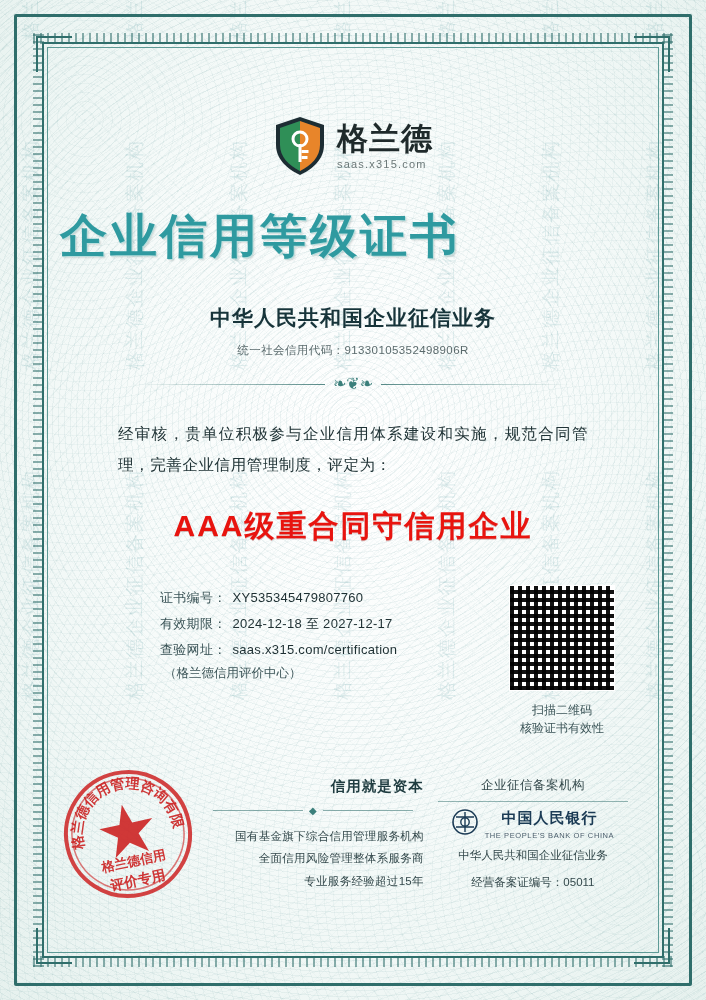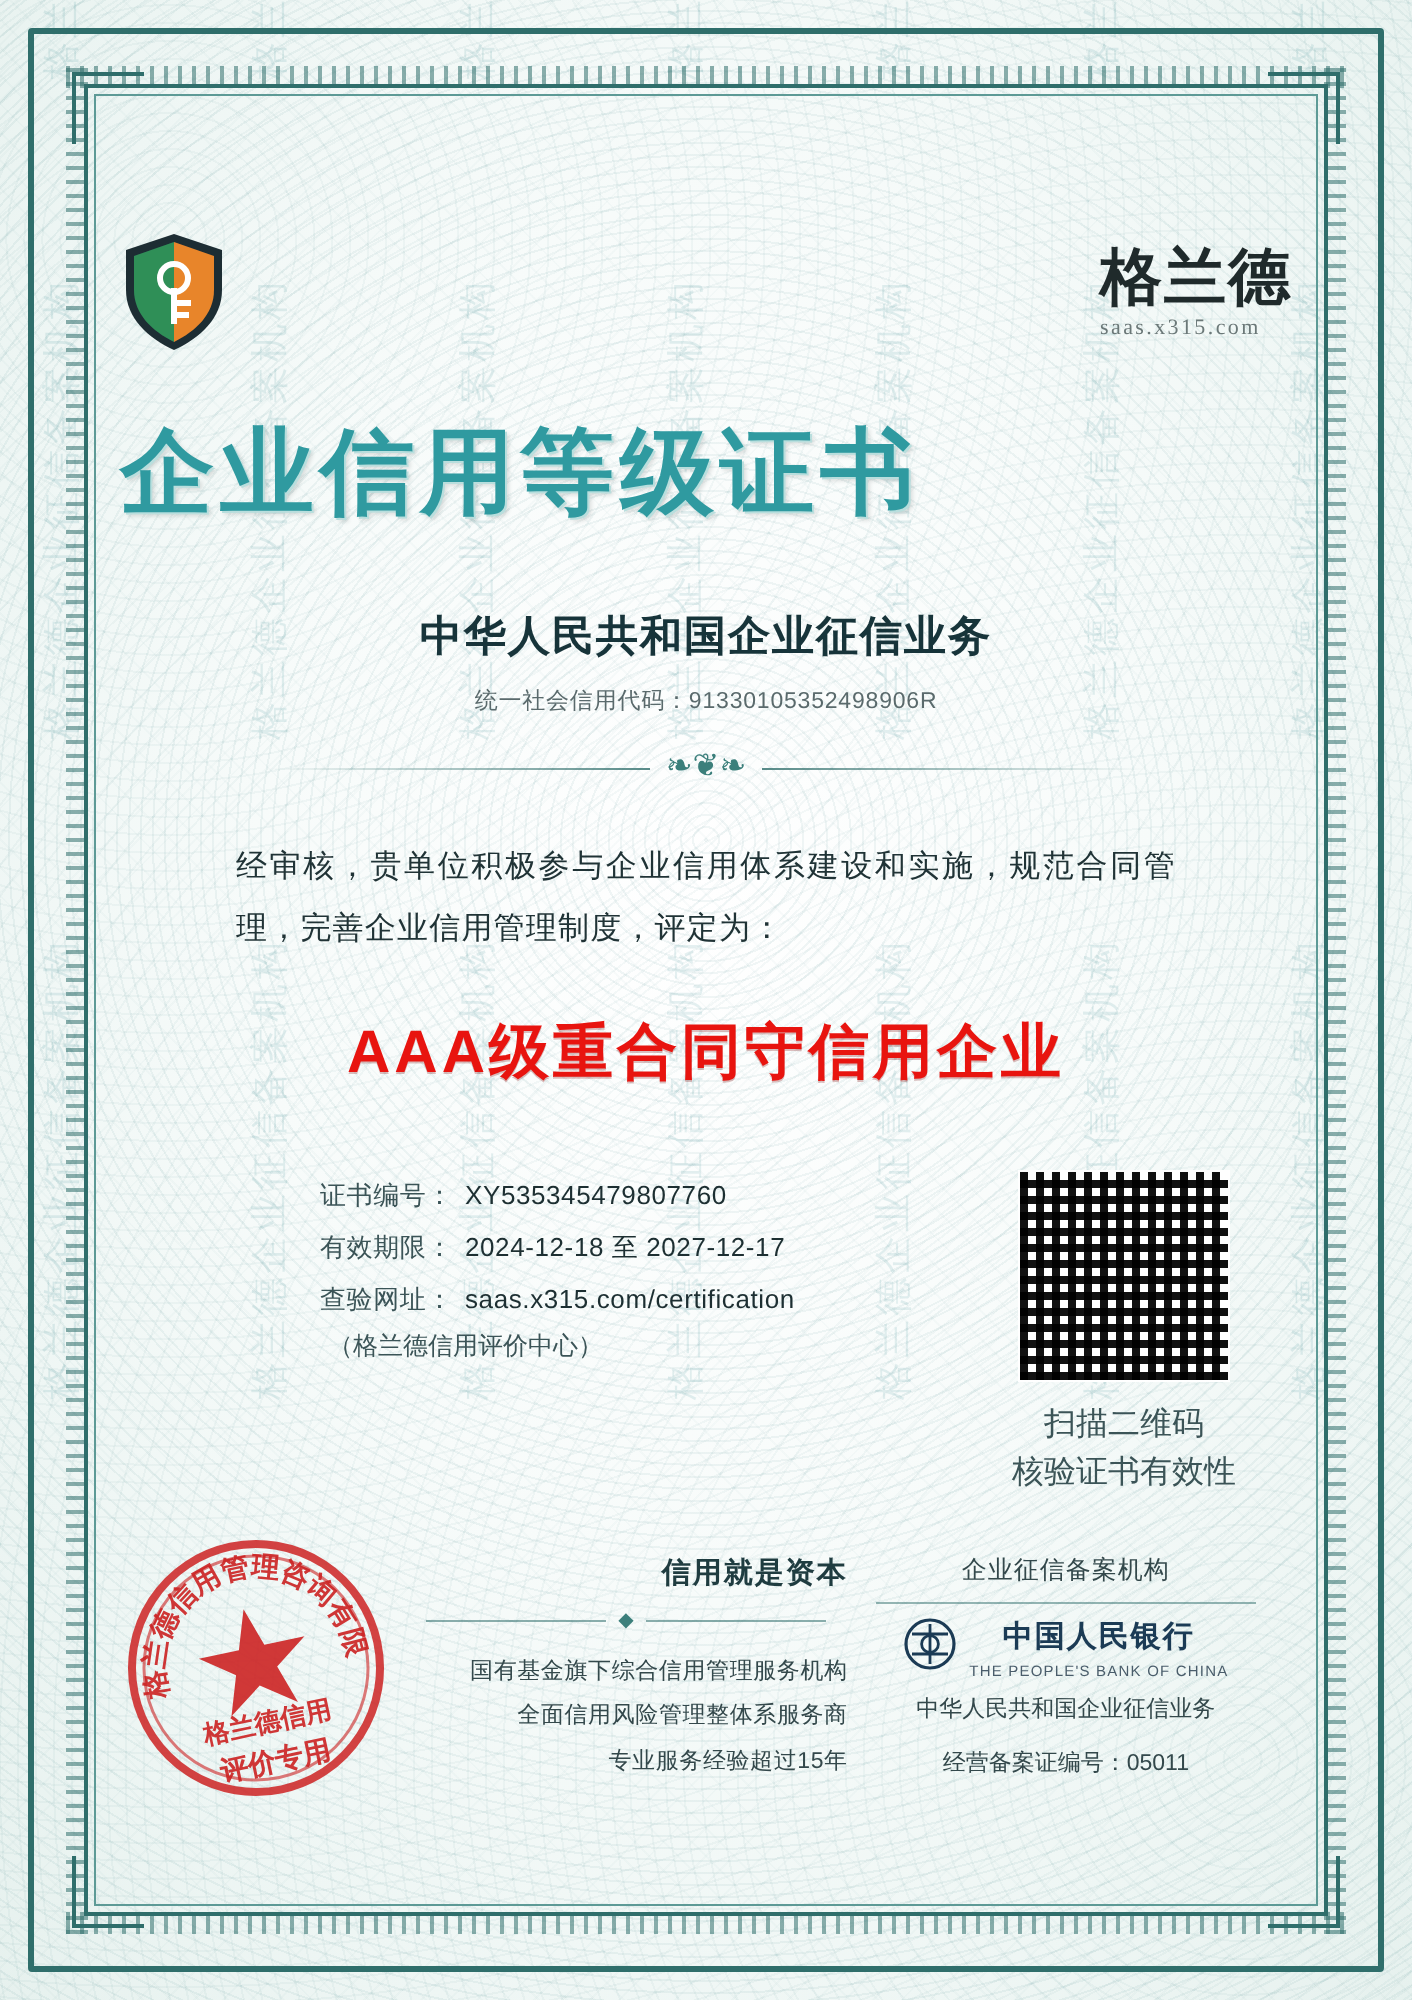--- a/index.html
+++ b/index.html
@@ -69,33 +69,33 @@
   .corner.tl{left:36px;top:36px;border-right:none;border-bottom:none;}
   .corner.tr{right:36px;top:36px;border-left:none;border-bottom:none;}
   .corner.bl{left:36px;bottom:36px;border-right:none;border-top:none;}
   .corner.br{right:36px;bottom:36px;border-left:none;border-top:none;}
 
   .content{
     position:absolute;left:60px;top:60px;right:60px;bottom:60px;
   }
   
   .logo-row{
-    display:flex;align-items:center;justify-content:space-between;gap:10px;
+    display:flex;align-items:center;justify-content:center;gap:10px;
     margin-top:55px;
   }
   .shield{
     width:54px;height:62px;position:relative;
   }
   .logo-text{display:flex;flex-direction:column;align-items:flex-start;}
   .logo-name{
     font-size:31px;font-weight:bold;color:#1f2a2b;letter-spacing:1px;line-height:1;
   }
   .logo-sub{
     font-size:11px;color:#6b7878;letter-spacing:1.2px;margin-top:4px;
-    font-family:Liberation Serif, serif;
+    font-family:Liberation Sans, sans-serif;
   }
   .main-title{
     margin-top:28px;text-align:left;
     font-size:47px;font-weight:bold;letter-spacing:3px;
     color:#2f9aa0;
     text-shadow:1px 1px 0 #b9dedd, 2px 2px 2px rgba(0,0,0,0.12);
   }
   .company{
     margin-top:36px;text-align:center;
     font-size:21px;font-weight:bold;color:#17343a;letter-spacing:1px;
@@ -137,21 +137,21 @@
   .qr-wrap{width:128px;margin-right:12px;text-align:center;}
   .qr{
     width:104px;height:104px;margin:0 auto;
     background-color:#fff;
     background-image:
       repeating-linear-gradient(90deg,#111 0 4px, #fff 4px 8px),
       repeating-linear-gradient(0deg,#111 0 4px, #fff 4px 8px);
     background-blend-mode:multiply;
     border:1px solid #fff;
   }
-  .qr-cap{margin-top:10px;font-size:16px;color:#3b5457;line-height:1.5;}
+  .qr-cap{margin-top:10px;font-size:12px;color:#3b5457;line-height:1.5;}
   .bottom{
     position:absolute;left:0;right:0;bottom:32px;
     display:flex;align-items:flex-end;justify-content:space-between;
   }
   .seal{
     width:148px;height:148px;position:relative;margin-left:-6px;
   }
   .mid-col{
     width:240px;text-align:right;margin-bottom:16px;
   }

